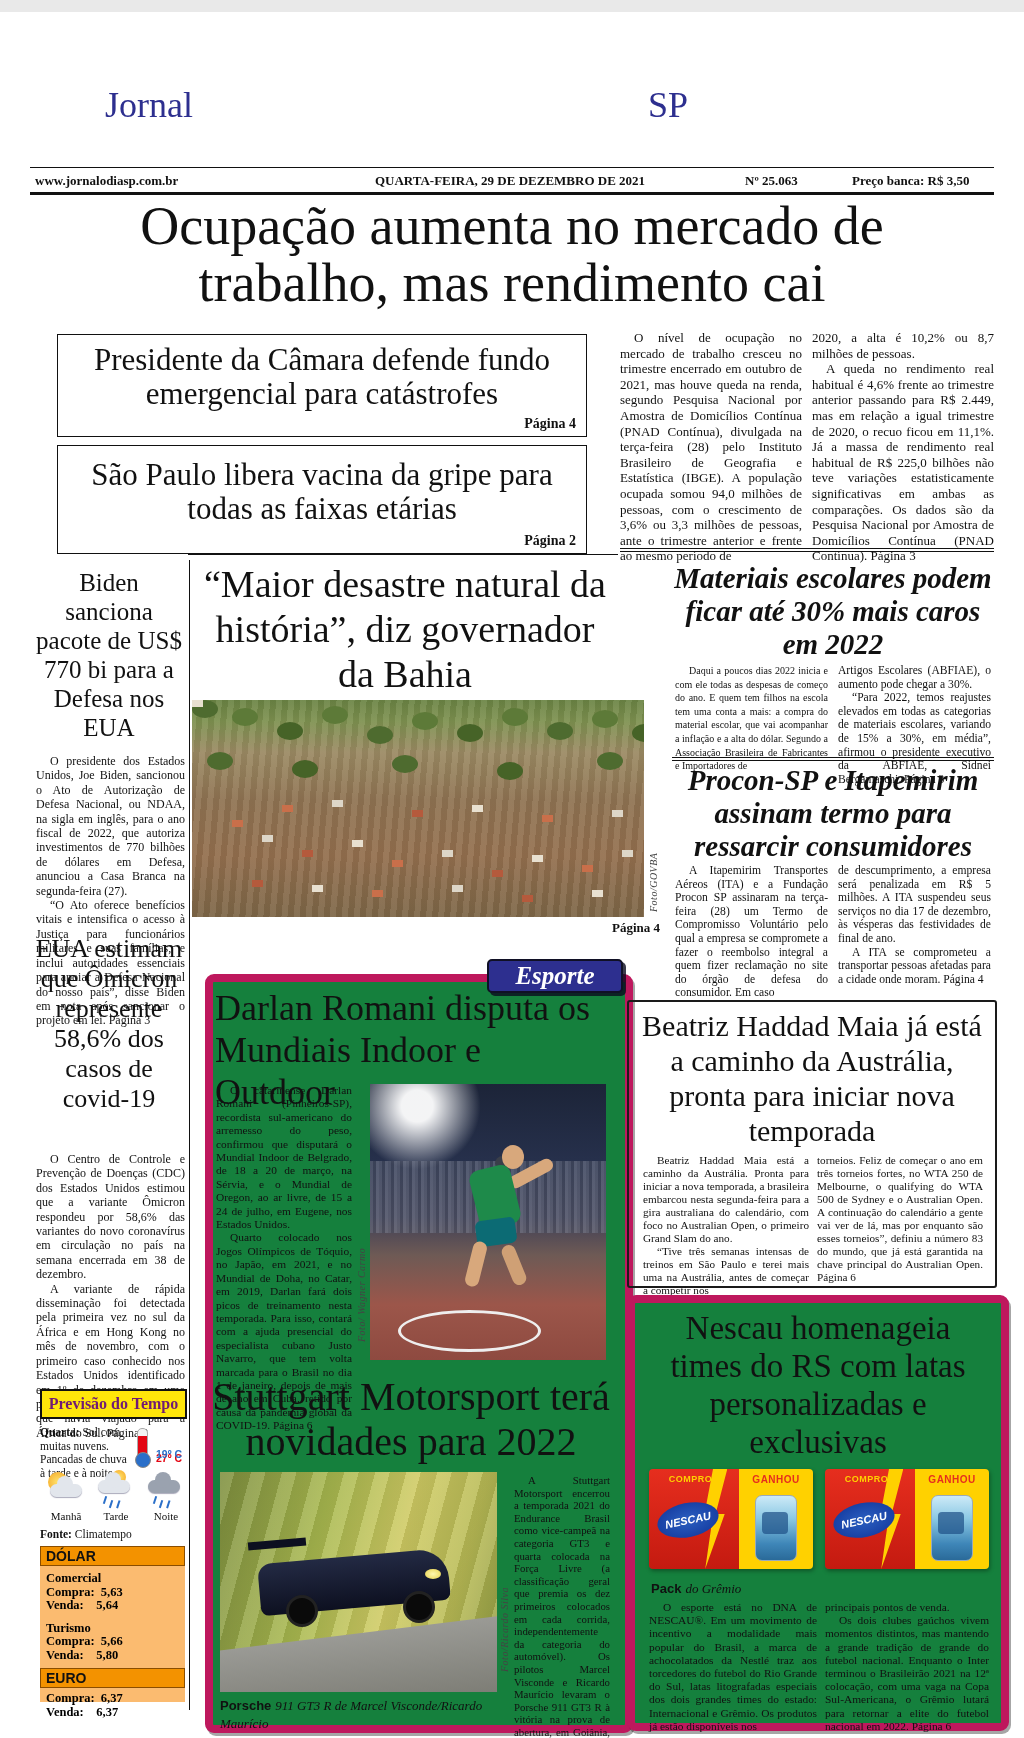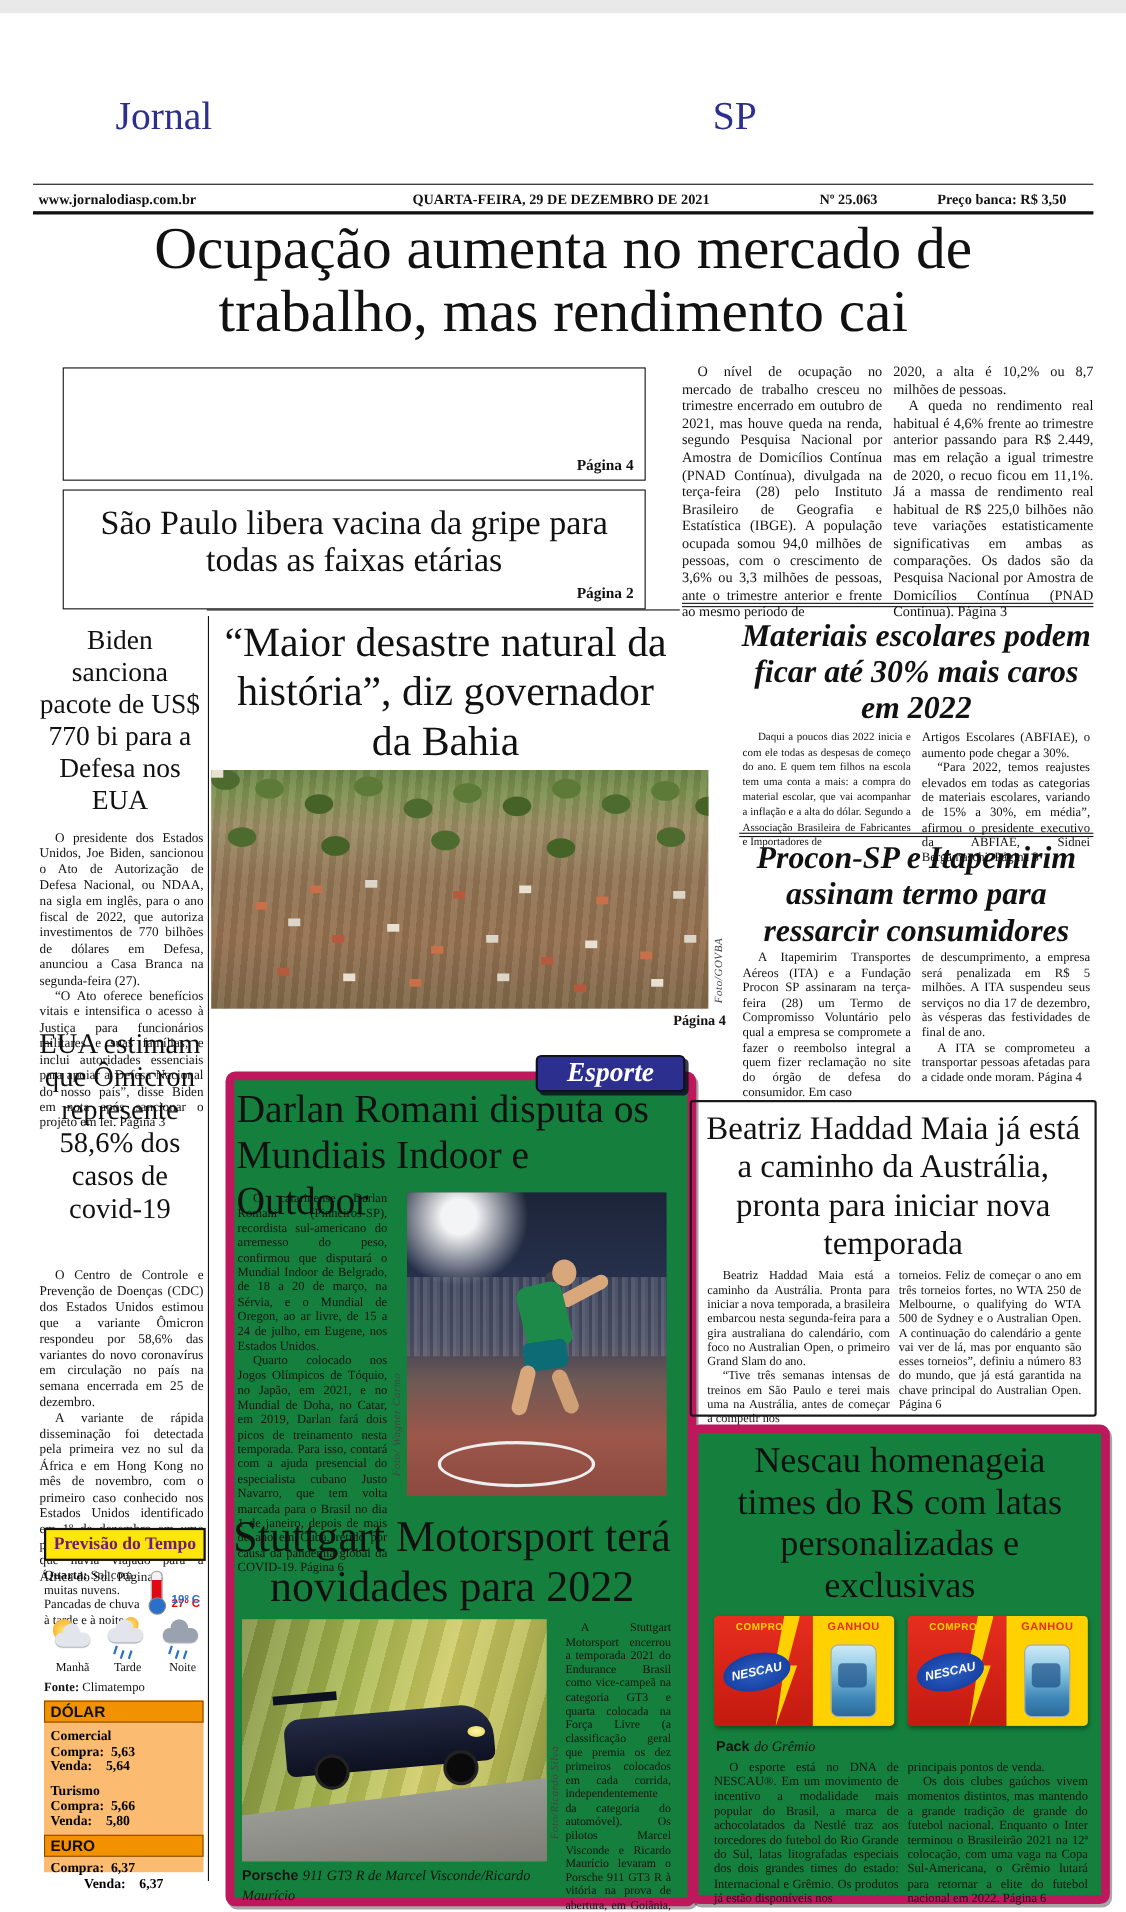--- a/index.html
+++ b/index.html
@@ -102,20 +102,21 @@
   <div class="rule" style="left:30px;top:155px;width:964px;height:1px;"></div>
   <div class="abs" style="left:35px;top:161px;font-size:13px;font-weight:bold;">www.jornalodiasp.com.br</div>
   <div class="abs ctr" style="left:300px;top:161px;width:420px;font-size:13px;font-weight:bold;">QUARTA-FEIRA, 29 DE DEZEMBRO DE 2021</div>
   <div class="abs" style="left:745px;top:161px;font-size:13px;font-weight:bold;">Nº 25.063</div>
   <div class="abs" style="left:852px;top:161px;font-size:13px;font-weight:bold;">Preço banca: R$ 3,50</div>
   <div class="rule" style="left:30px;top:180px;width:964px;height:3px;"></div>
 
   <div class="abs ctr" style="left:40px;top:186px;width:944px;font-size:54px;line-height:57px;">Ocupação aumenta no mercado de trabalho, mas rendimento cai</div>
 
   <div class="abs boxhead" style="left:57px;top:322px;width:528px;height:101px;">
+    <div class="ctr" style="margin-top:8px;padding:0 14px;font-size:31px;line-height:34px;">Presidente da Câmara defende fundo emergencial para catástrofes</div>
     <div class="abs pgref" style="right:10px;bottom:4px;font-size:14px;">Página 4</div>
   </div>
   <div class="abs boxhead" style="left:57px;top:433px;width:528px;height:107px;">
     <div class="ctr" style="margin-top:12px;padding:0 14px;font-size:31px;line-height:34px;">São Paulo libera vacina da gripe para todas as faixas etárias</div>
     <div class="abs pgref" style="right:10px;bottom:4px;font-size:14px;">Página 2</div>
   </div>
 
   <div class="abs just" style="left:620px;top:318px;width:182px;">
     <p class="body">O nível de ocupação no mercado de trabalho cresceu no trimestre encerrado em outubro de 2021, mas houve queda na renda, segundo Pesquisa Nacional por Amostra de Domicílios Contínua (PNAD Contínua), divulgada na terça-feira (28) pelo Instituto Brasileiro de Geografia e Estatística (IBGE). A população ocupada somou 94,0 milhões de pessoas, com o crescimento de 3,6% ou 3,3 milhões de pessoas, ante o trimestre anterior e frente ao mesmo período de</p>
   </div>
@@ -129,21 +130,21 @@
   <div class="rule" style="left:189px;top:548px;width:1px;height:1150px;"></div>
 
   <div class="abs ctr" style="left:33px;top:556px;width:152px;font-size:25px;line-height:29px;">Biden sanciona pacote de US$ 770 bi para a Defesa nos EUA</div>
   <div class="abs just" style="left:36px;top:742px;width:149px;">
     <p class="body" style="font-size:12px;line-height:14.4px;">O presidente dos Estados Unidos, Joe Biden, sancionou o Ato de Autorização de Defesa Nacional, ou NDAA, na sigla em inglês, para o ano fiscal de 2022, que autoriza investimentos de 770 bilhões de dólares em Defesa, anunciou a Casa Branca na segunda-feira (27).</p>
     <p class="body" style="font-size:12px;line-height:14.4px;">“O Ato oferece benefícios vitais e intensifica o acesso à Justiça para funcionários militares e suas famílias, e inclui autoridades essenciais para apoiar a Defesa Nacional do nosso país”, disse Biden em nota após sancionar o projeto em lei.  Página 3</p>
   </div>
 
   <div class="abs ctr" style="left:33px;top:922px;width:152px;font-size:26px;line-height:30px;">EUA estimam que Ômicron represente 58,6% dos casos de covid-19</div>
   <div class="abs just" style="left:36px;top:1140px;width:149px;">
-    <p class="body" style="font-size:12px;line-height:14.4px;">O Centro de Controle e Prevenção de Doenças (CDC) dos Estados Unidos estimou que a variante Ômicron respondeu por 58,6% das variantes do novo coronavírus em circulação no país na semana encerrada em 25 de dezembro.</p>
+    <p class="body" style="font-size:12px;line-height:14.4px;">O Centro de Controle e Prevenção de Doenças (CDC) dos Estados Unidos estimou que a variante Ômicron respondeu por 58,6% das variantes do novo coronavírus em circulação no país na semana encerrada em 38 de dezembro.</p>
     <p class="body" style="font-size:12px;line-height:14.4px;">A variante de rápida disseminação foi detectada pela primeira vez no sul da África e em Hong Kong no mês de novembro, com o primeiro caso conhecido nos Estados Unidos identificado em 1º de dezembro em uma pessoa totalmente vacinada que havia viajado para a África do Sul.  Página 3</p>
   </div>
 
   <div class="abs wbox ctr" style="left:40px;top:1377px;width:143px;height:26px;font-size:16px;line-height:26px;">Previsão do Tempo</div>
   <div class="abs" style="left:40px;top:1414px;width:92px;font-size:11.5px;line-height:13.5px;">
     <b>Quarta:</b>
     <span>Sol com muitas nuvens. Pancadas de chuva à tarde e à noite.</span>
   </div>
   <div class="thermo" style="left:137px;top:1416px;"></div>
   <div class="abs" style="left:156px;top:1440px;font-family:'Liberation Sans',sans-serif;font-weight:bold;font-size:10.5px;color:#e30613;">27º C</div>
@@ -183,21 +184,21 @@
     <div class="curtxt" style="padding:0 6px;">
       <span>Compra:</span>&nbsp;&nbsp;<span>5,66</span>
     </div>
     <div class="curtxt" style="padding:0 6px;">
       <span>Venda:</span>&nbsp;&nbsp;&nbsp;&nbsp;<span>5,80</span>
     </div>
     <div class="curbar" style="margin-top:6px;">EURO</div>
     <div class="curtxt" style="padding:4px 6px 0 6px;">
       <span>Compra:</span>&nbsp;&nbsp;<span>6,37</span>
     </div>
-    <div class="curtxt" style="padding:0 6px;text-align:center;">
+    <div class="curtxt" style="padding:0 6px;">
       <span>Venda:</span>&nbsp;&nbsp;&nbsp;&nbsp;<span>6,37</span>
     </div>
   </div>
 
   <div class="abs ctr" style="left:200px;top:550px;width:410px;font-size:38px;line-height:45px;">“Maior desastre natural da história”, diz governador da Bahia</div>
   <div class="abs flood" style="left:192px;top:688px;width:452px;height:217px;">
     <div class="tex"></div>
       <div class="trees"></div>
       <div class="roofs"></div>
   </div>

